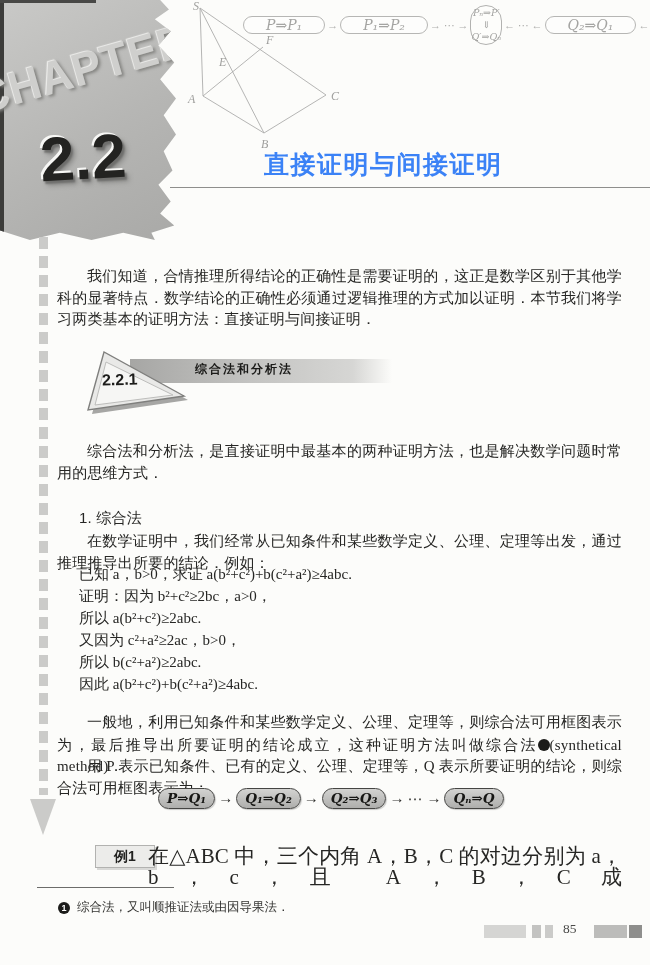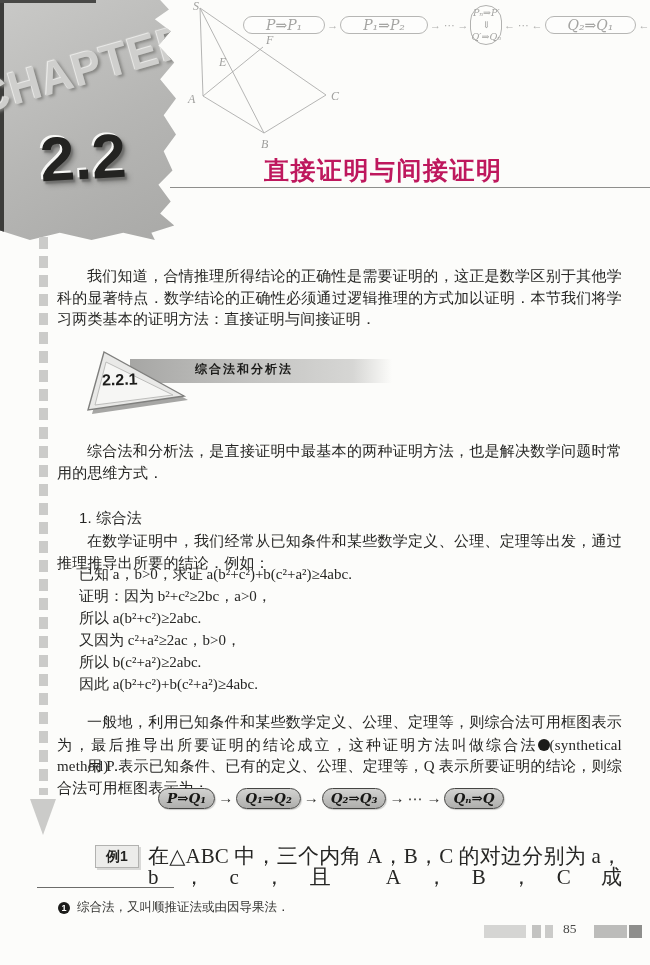--- a/index.html
+++ b/index.html
@@ -35,21 +35,21 @@
   .decor-pill.strong{border-color:#8f8f8d;color:#8a8a88;border-width:1.4px;margin-top:16px;}
   .decor-arrow{font-size:11px;color:#aeaeac;padding:0 2px;white-space:nowrap;}
   .decor-center{border:1px solid #b2b2b0;border-radius:19px;width:102px;height:38px;
     display:flex;flex-direction:column;justify-content:center;align-items:center;line-height:12px;
     font-family:"DejaVu Serif","DejaVu Sans",serif;font-style:italic;font-size:9.5px;color:#a4a4a2;
     background:rgba(255,255,255,.3);}
 
   
   .main-title{position:absolute;left:264px;top:148px;
     font-family:"Liberation Sans","DejaVu Sans",sans-serif;font-weight:bold;font-size:25px;
-    letter-spacing:1.5px;color:#be185d;margin-top:6px;}
+    letter-spacing:1.5px;color:#3b82f6;}
   .title-rule{position:absolute;left:170px;top:187px;width:480px;height:1px;background:#8e8e8c;}
 
   
   .dash-line{position:absolute;left:39px;top:237px;width:9px;height:558px;
     background:repeating-linear-gradient(to bottom,#cbcbc9 0 12px,transparent 12px 19px);}
   .dash-head{position:absolute;left:30px;top:799px;width:0;height:0;
     border-left:13px solid transparent;border-right:13px solid transparent;border-top:36px solid #cbcbc9;}
 
   
   .para{position:absolute;left:57px;width:565px;font-size:15px;line-height:21.6px;
@@ -79,21 +79,21 @@
   
   .flow{position:absolute;left:158px;top:788px;display:flex;align-items:center;}
   .pill{border:1.4px solid #454543;border-radius:11px;height:19px;line-height:19px;padding:0 8px;
     background:linear-gradient(#d3d3d1,#aeaeac);
     font-family:"DejaVu Serif","DejaVu Sans",serif;font-style:italic;font-weight:600;font-size:13.5px;
     color:#161614;white-space:nowrap;box-shadow:1px 1px 1px rgba(0,0,0,.2);}
   .flow-arrow{font-size:15px;color:#2e2e2c;padding:0 3px;}
   .flow-dots{font-size:15px;color:#2e2e2c;letter-spacing:1px;}
 
   
-  .example-badge{position:absolute;left:95px;top:845px;padding:0 10px;height:21px;line-height:21px;
+  .example-badge{position:absolute;left:95px;top:845px;padding:0 18px;height:21px;line-height:21px;
     background:#ececea;border:1px solid #b2b2b0;box-shadow:2px 2px 0 #d9d9d7;
     font-family:"Liberation Sans","DejaVu Sans",sans-serif;font-weight:bold;font-size:14px;color:#222220;}
   .example-text{position:absolute;left:148px;top:846px;width:474px;font-size:21px;line-height:21px;
     text-align:justify;text-align-last:justify;}
 
   
   .footnote-rule{position:absolute;left:37px;top:887px;width:137px;height:1px;background:#6c6c6a;}
   .footnote{position:absolute;left:58px;top:899px;font-size:12.5px;color:#343432;display:flex;gap:7px;align-items:center;}
 
   

